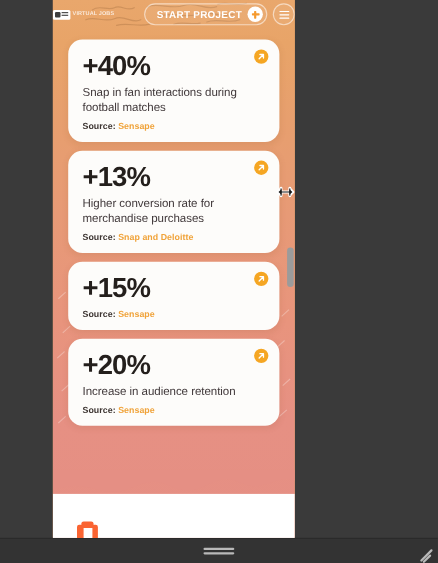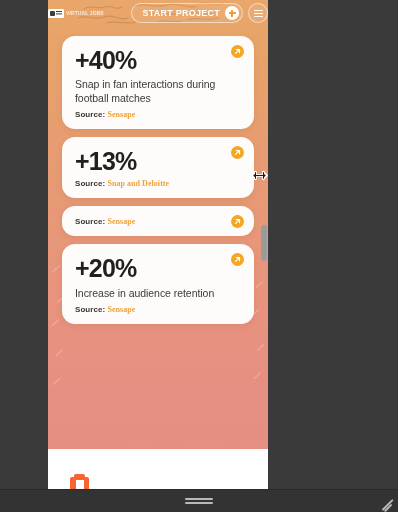--- a/index.html
+++ b/index.html
@@ -226,21 +226,20 @@
 
   .stat-source {
     font-size: 8px;
     font-weight: 700;
     color: #3c3431;
     letter-spacing: .05px;
   }
   .stat-source .src-name {
     color: #f0a33a;
     font-weight: 700;
-    font-family: Liberation Serif, serif;
   }
 
   .card-badge {
     position: absolute;
     top: 9px;
     right: 10px;
     width: 13px; height: 13px;
     border-radius: 50%;
     background: #f5a623;
     cursor: pointer;
@@ -449,32 +448,34 @@
         </div>
       </div>
 
       <div class="stat-card">
         <div class="card-badge">
           <svg width="13" height="13" viewBox="0 0 13 13">
             <path d="M4.6 8.4 L8.4 4.6 M5.3 4.5 L8.5 4.5 L8.5 7.7" stroke="#ffffff" stroke-width="1.25" fill="none" stroke-linecap="round" stroke-linejoin="round"></path>
           </svg>
         </div>
         <div class="stat-value">+13%</div>
+        <div class="stat-desc">Higher conversion rate for merchandise purchases</div>
         <div class="stat-source">
           <span>Source:</span>
           <span class="src-name">Snap and Deloitte</span>
         </div>
       </div>
 
       <div class="stat-card">
         <div class="card-badge">
           <svg width="13" height="13" viewBox="0 0 13 13">
             <path d="M4.6 8.4 L8.4 4.6 M5.3 4.5 L8.5 4.5 L8.5 7.7" stroke="#ffffff" stroke-width="1.25" fill="none" stroke-linecap="round" stroke-linejoin="round"></path>
           </svg>
         </div>
+        <div class="stat-value">+15%</div>
         <div class="stat-source">
           <span>Source:</span>
           <span class="src-name">Sensape</span>
         </div>
       </div>
 
       <div class="stat-card">
         <div class="card-badge">
           <svg width="13" height="13" viewBox="0 0 13 13">
             <path d="M4.6 8.4 L8.4 4.6 M5.3 4.5 L8.5 4.5 L8.5 7.7" stroke="#ffffff" stroke-width="1.25" fill="none" stroke-linecap="round" stroke-linejoin="round"></path>

